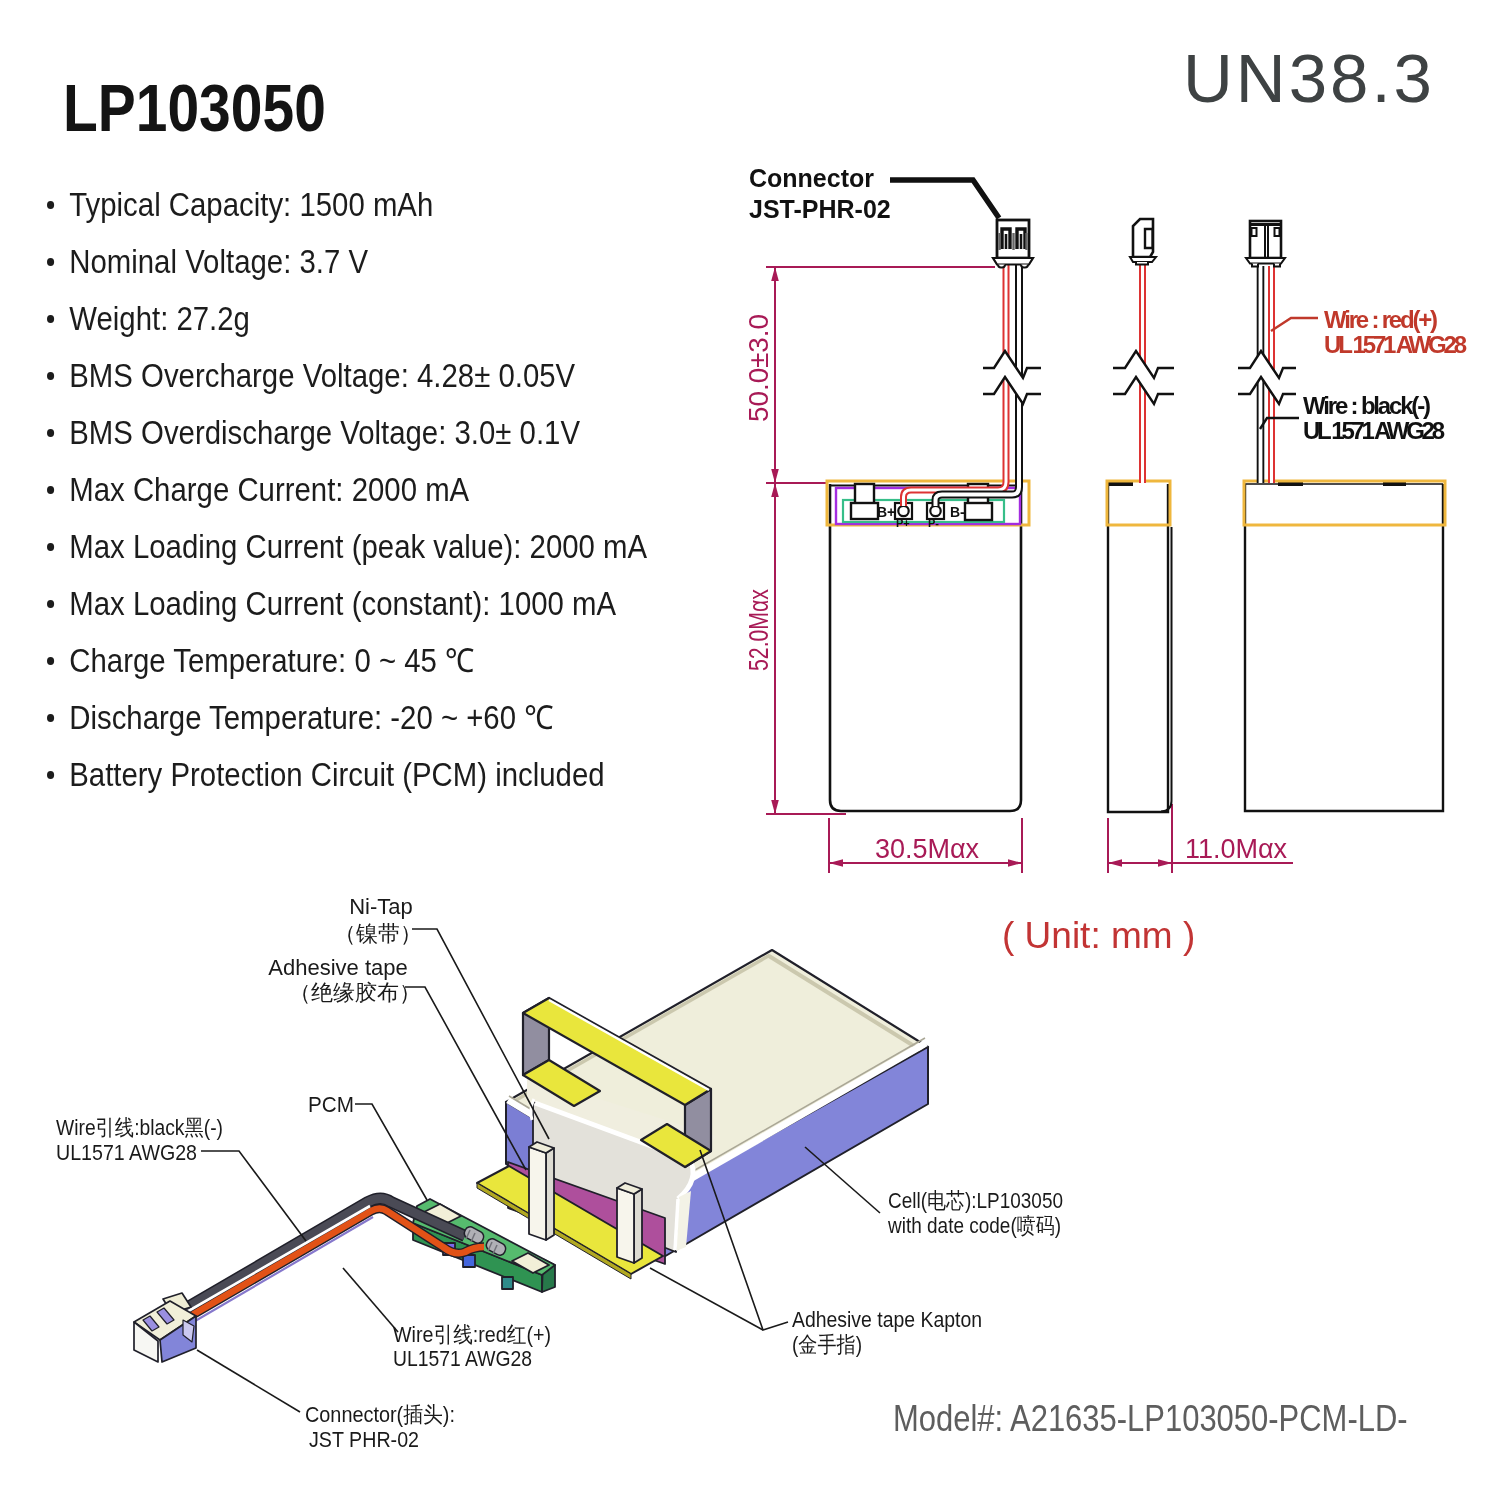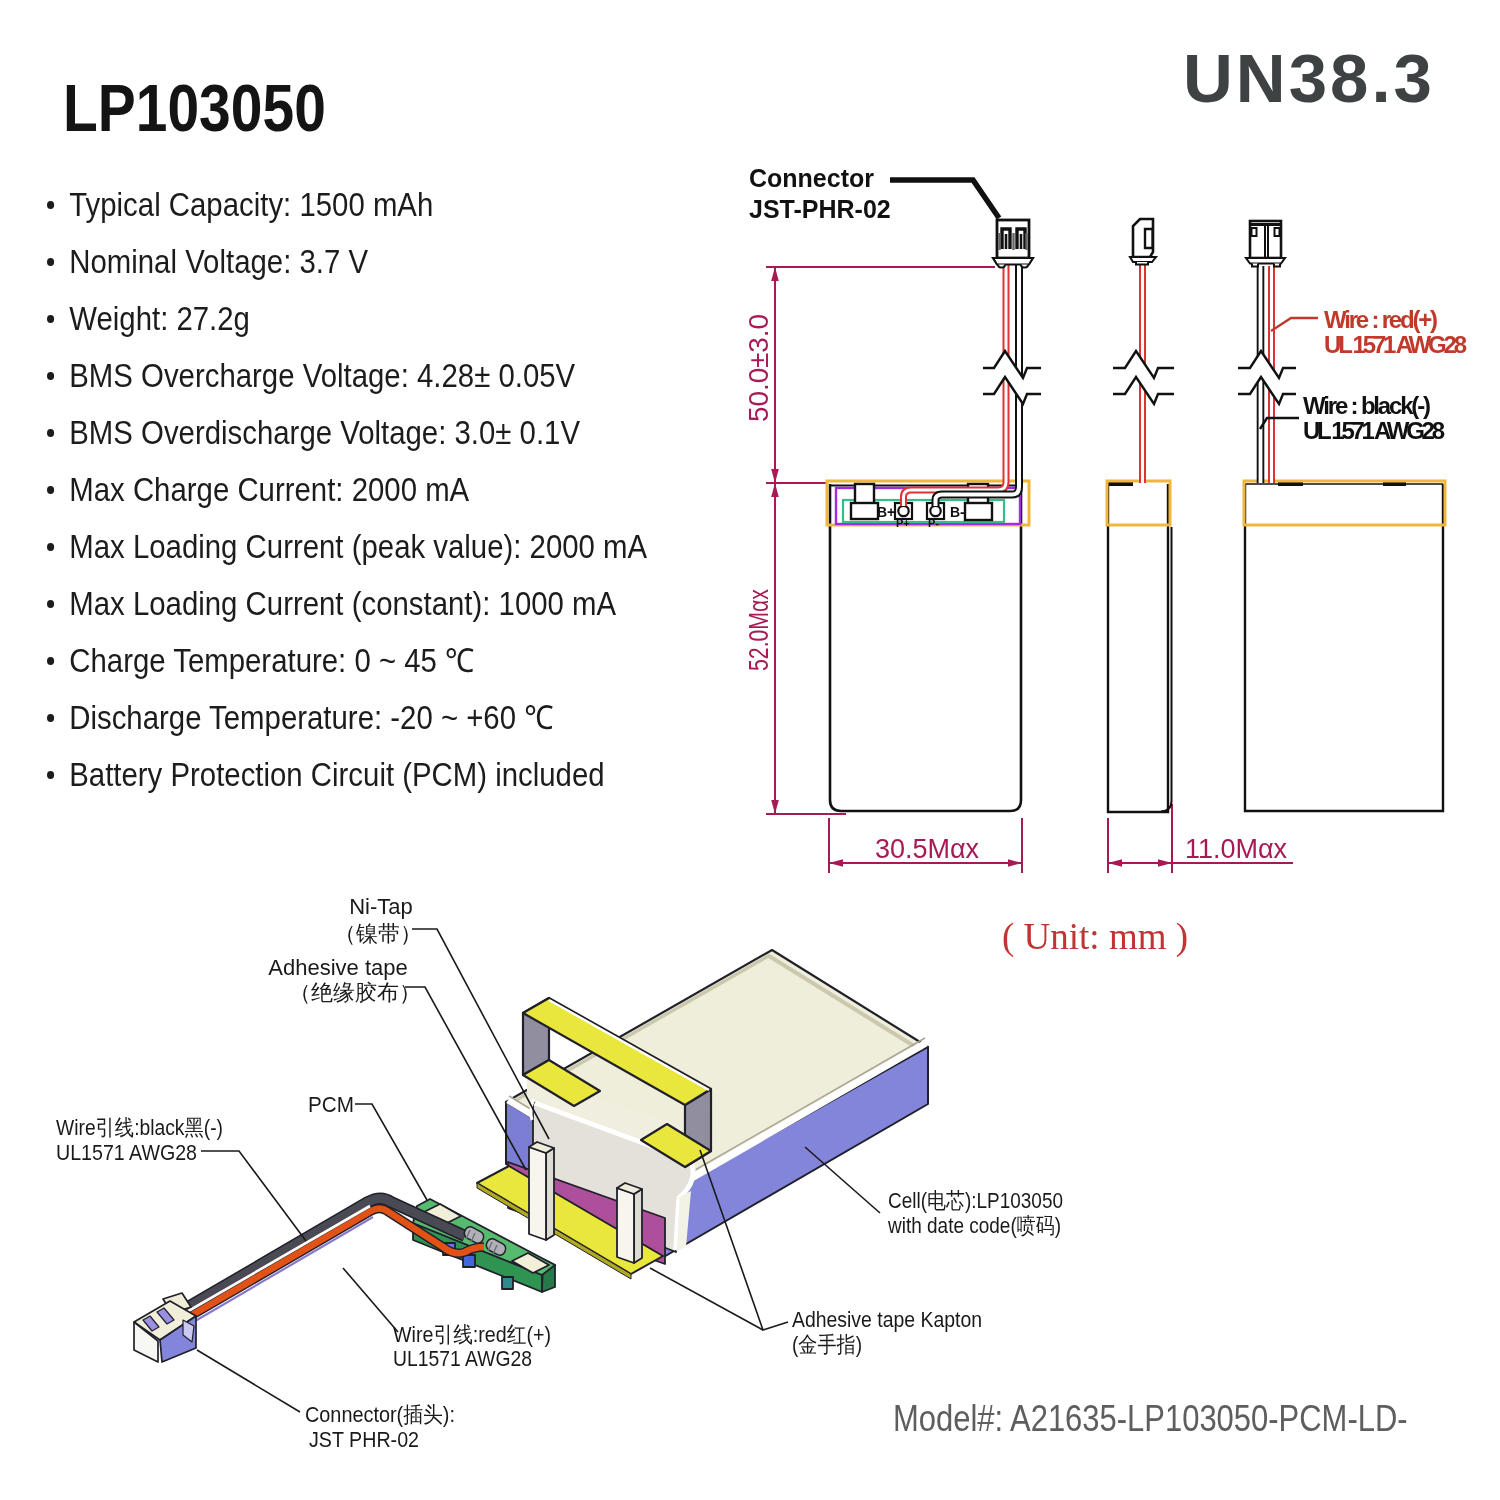--- a/index.html
+++ b/index.html
@@ -1,27 +1,27 @@
 <!DOCTYPE html>
 <html><head>
 <meta charset="utf-8">
 <style>
   html,body{margin:0;padding:0;}
   body{width:1500px;height:1500px;background:#ffffff;position:relative;
        font-family:"Liberation Sans",sans-serif;overflow:hidden;}
   .abs{position:absolute;}
   #title{left:63px;top:69px;font-size:67px;font-weight:700;color:#141414;
          transform:scaleX(0.85);transform-origin:0 0;}
-  #un{left:1183px;top:39px;font-size:69px;font-weight:700;color:#3e4243;letter-spacing:3px;}
+  #un{left:1183px;top:39px;font-size:69px;font-weight:400;color:#3e4243;letter-spacing:3px;}
   #specs{left:47px;top:176px;font-size:33px;color:#1c1c1c;
          transform:scaleX(0.89);transform-origin:0 0;}
   #specs div{height:57px;line-height:57px;white-space:nowrap;}
   #specs div::before{content:"";display:inline-block;width:8px;height:8px;border-radius:50%;
        background:#1c1c1c;vertical-align:middle;margin-right:17px;margin-left:0px;margin-bottom:4px;}
-  #unit{left:1002px;top:915px;font-size:37px;color:#c23434;font-family:Liberation Serif, serif;}
+  #unit{left:1002px;top:915px;font-size:37px;color:#c23434;}
   #model{left:893px;top:1398px;font-size:36px;color:#5e5e5e;
          transform:scaleX(0.86);transform-origin:0 0;}
 </style>
 </head>
 <body>
 <div class="abs" id="title">LP103050</div>
 <div class="abs" id="un">UN38.3</div>
 <div class="abs" id="specs">
   <div>Typical Capacity: 1500 mAh</div>
   <div>Nominal Voltage: 3.7 V</div>

